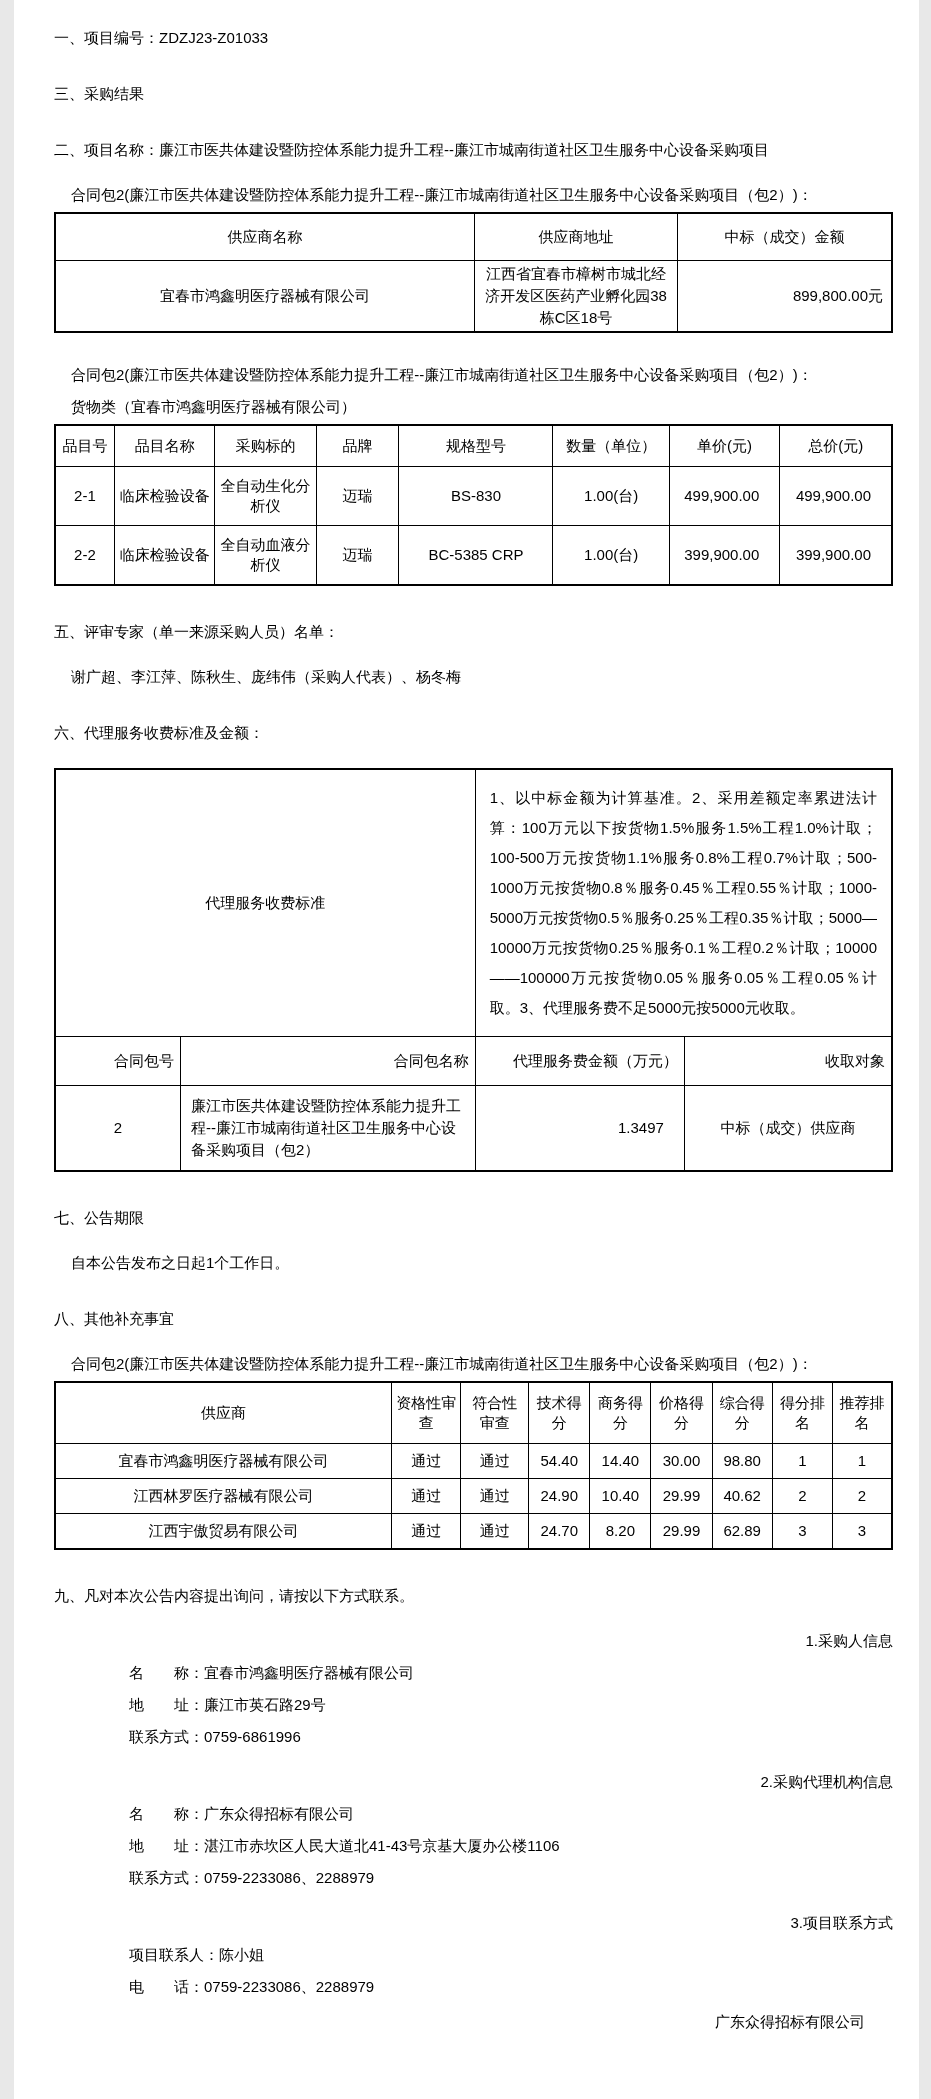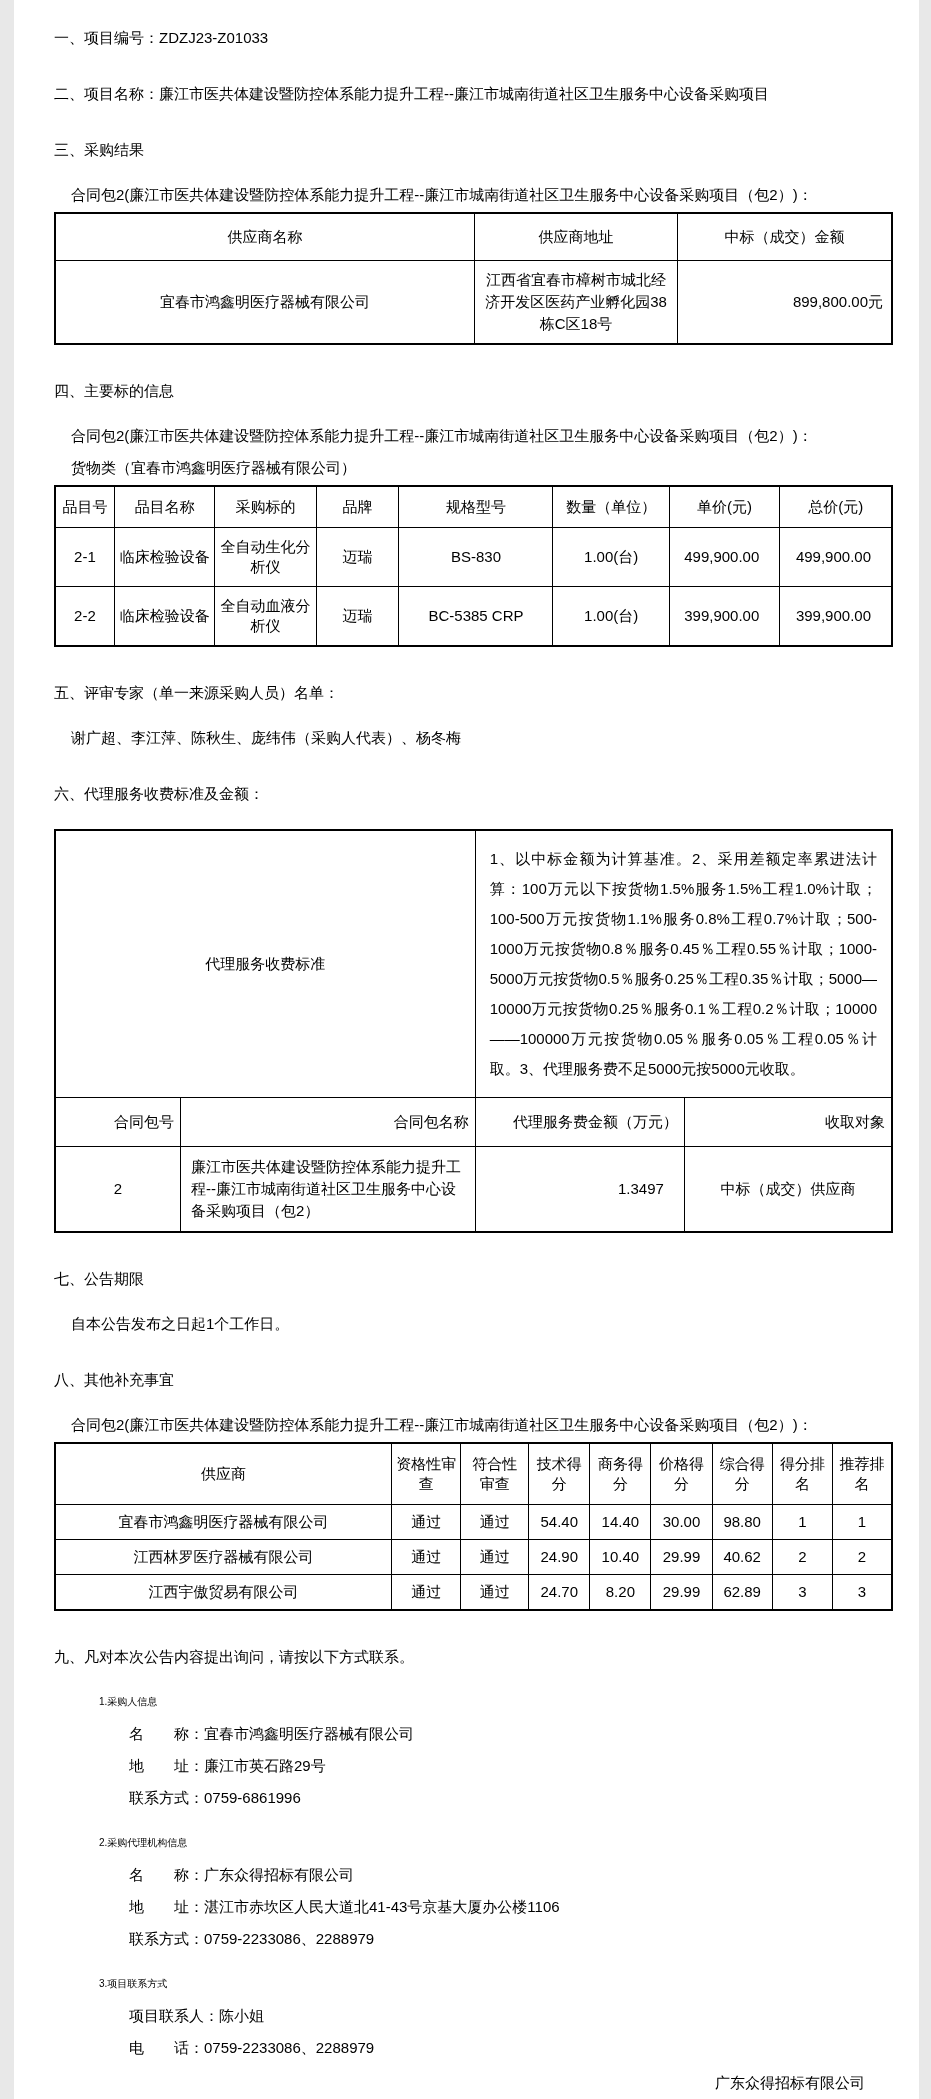--- a/index.html
+++ b/index.html
@@ -45,21 +45,21 @@
     font-size: 15px;
     font-weight: normal;
     text-align: center;
     vertical-align: middle;
     padding: 8px 6px;
     line-height: 20px;
     word-break: break-word;
   }
   
   .t-result th { padding: 13px 6px; }
-  .t-result td { padding: 8px 6px; line-height: 22px; }
+  .t-result td { padding: 2px 6px; line-height: 22px; }
   .t-result .amount { text-align: right; padding-right: 8px; }
   
   .t-items th { padding: 10px 4px; }
   .t-items td { padding: 9px 4px; }
   .t-items .num { text-align: right; padding-right: 20px; }
   
   .t-fee .fee-label { padding: 10px; }
   .t-fee .fee-text {
     text-align: justify;
     line-height: 30px;
@@ -67,46 +67,47 @@
     vertical-align: top;
   }
   .t-fee th { padding: 14px 6px; text-align: right; }
   .t-fee td.pkg-name { text-align: left; padding: 9px 10px; line-height: 22px; }
   .t-fee td.fee-amount { text-align: right; padding-right: 20px; }
   
   .t-score th { padding: 10px 4px; }
   .t-score td { padding: 7px 4px; }
 
   .contact-group-title {
-    font-size: 10px;
+    font-size: 15px;
     line-height: 20px;
     margin: 25px 0 12px 45px;
+    text-align: right;
   }
   .contact-line {
     font-size: 15px;
     line-height: 20px;
     margin: 12px 0 12px 75px;
   }
   .footer-line {
     font-size: 15px;
     line-height: 20px;
     text-align: right;
     margin: 15px 28px 0 0;
   }
 </style>
 </head>
 <body>
 
 <div class="page">
 
   <div class="heading first">一、项目编号：ZDZJ23-Z01033</div>
 
+  <div class="heading">三、采购结果</div>
+
   <div class="heading">二、项目名称：廉江市医共体建设暨防控体系能力提升工程--廉江市城南街道社区卫生服务中心设备采购项目</div>
-
-  <div class="heading">三、采购结果</div>
   <div class="intro">合同包2(廉江市医共体建设暨防控体系能力提升工程--廉江市城南街道社区卫生服务中心设备采购项目（包2）)：</div>
 
   <table class="t-result">
     <colgroup>
         <col style="width:50.1%">
         <col style="width:24.3%">
         <col style="width:25.6%">
       </colgroup>
     <tbody>
         <tr>
@@ -115,21 +116,20 @@
       <th>中标（成交）金额</th>
     </tr>
     <tr>
       <td>宜春市鸿鑫明医疗器械有限公司</td>
       <td>江西省宜春市樟树市城北经济开发区医药产业孵化园38栋C区18号</td>
       <td class="amount">899,800.00元</td>
     </tr>
   </tbody>
     </table>
 
-  <div class="heading">四、主要标的信息</div>
   <div class="intro">合同包2(廉江市医共体建设暨防控体系能力提升工程--廉江市城南街道社区卫生服务中心设备采购项目（包2）)：</div>
   <div class="sub-intro">货物类（宜春市鸿鑫明医疗器械有限公司）</div>
 
   <table class="t-items">
     <colgroup>
       <col style="width:7.1%">
         <col style="width:12.0%">
         <col style="width:12.1%">
         <col style="width:9.9%">
       <col style="width:18.4%">

